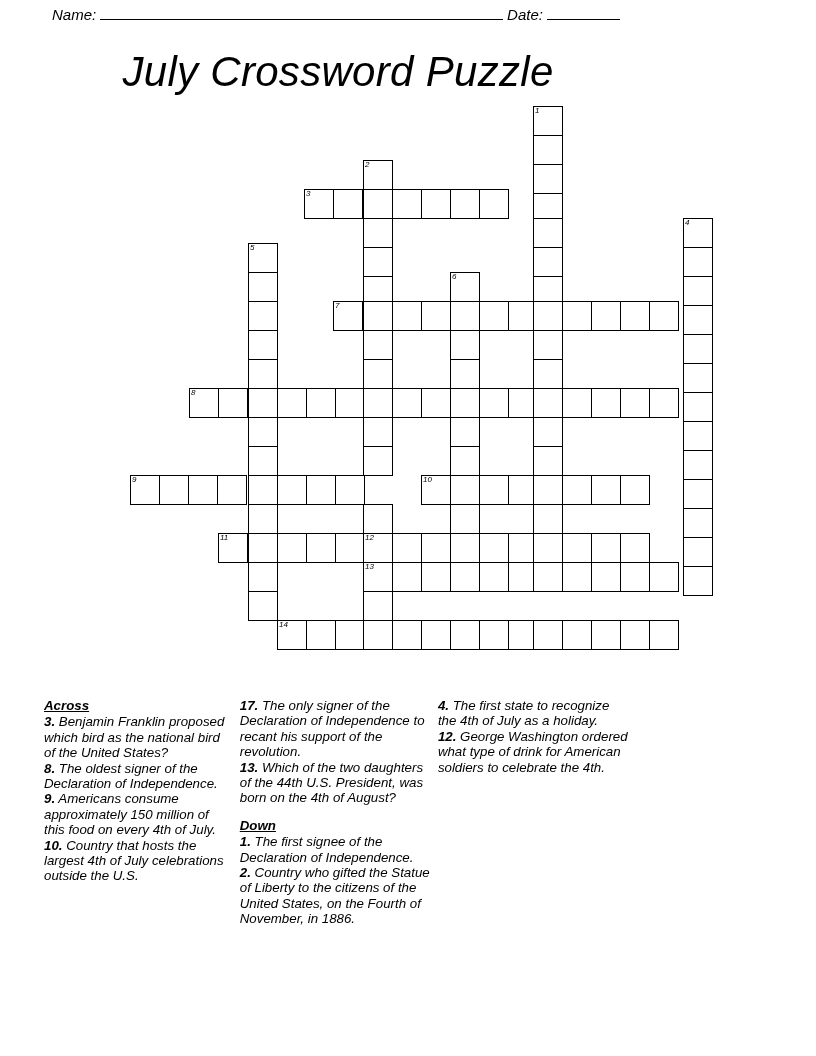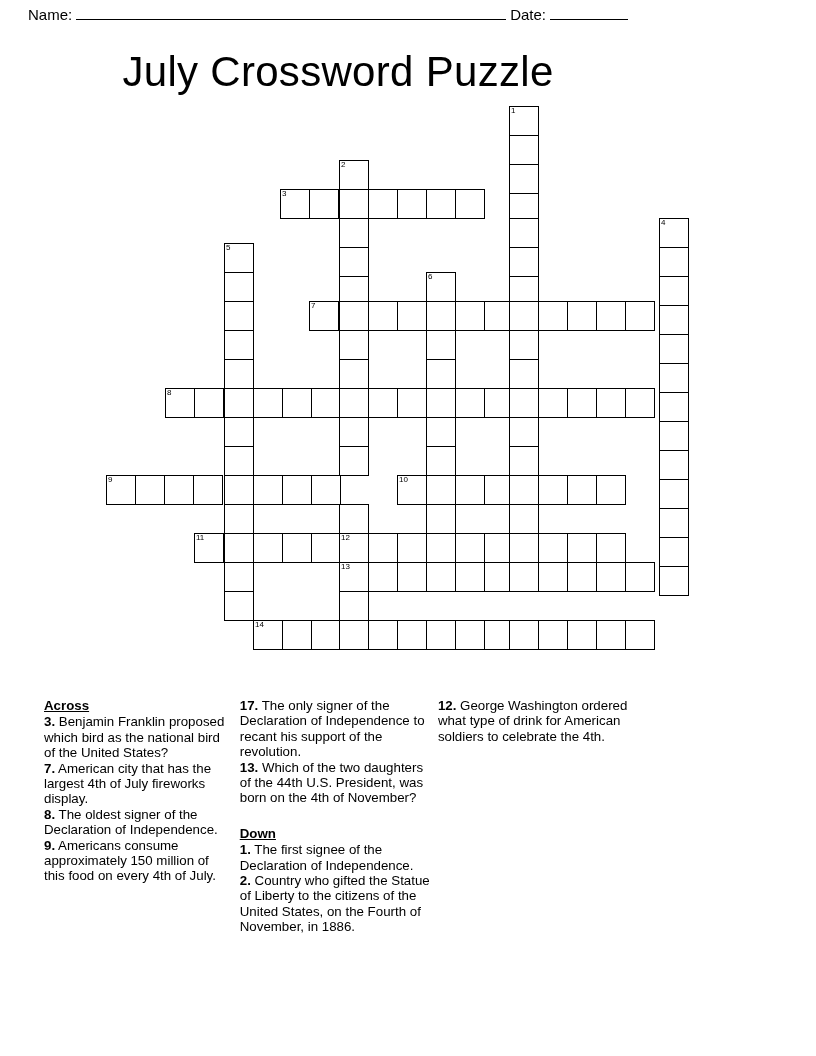--- a/index.html
+++ b/index.html
@@ -13,21 +13,22 @@
     font-family: "Liberation Sans", sans-serif;
     color: #000000;
     position: relative;
     overflow: hidden;
   }
   .page {
     position: relative;
     width: 676px;
     height: 1056px;
     box-sizing: border-box;
-    padding: 0 28px;
+    padding: 0 52px;
+    font-style: italic;
   }
 
   
   .header-line {
     display: flex;
     align-items: baseline;
     font-size: 15px;
     padding-top: 6px;
     height: 24px;
   }
@@ -96,21 +97,21 @@
     font-weight: bold;
     text-decoration: underline;
     display: block;
     margin-bottom: 1px;
   }
   .clue {
     display: block;
     margin-bottom: 0px;
   }
   .clue b { font-weight: bold; }
-  .spacer-head { margin-top: 20px; }
+  .spacer-head { margin-top: 12px; }
 </style>
 </head>
 <body>
 
 <div class="page">
 
   <div class="header-line">
     <span class="lbl">Name:</span>
     <span class="rule rule-name"></span>
     <span class="lbl">Date:</span>
@@ -291,32 +292,33 @@
       <div class="cell" style="left: 539px; top: 514px;"></div>
       <div class="cell" style="left: 568px; top: 514px;"></div>
       <div class="cell" style="left: 597px; top: 514px;"></div>
     </div>
 
   <div class="clues">
 
     <div class="col col-1">
       <span class="section-head">Across</span>
       <span class="clue"><b>3.</b><span> Benjamin Franklin proposed which bird as the national bird of the United States?</span></span>
-      <span class="clue"><b>7.</b><span> American city that has the largest 4th of July fireworks display.</span></span>
       <span class="clue"><b>8.</b><span> The oldest signer of the Declaration of Independence.</span></span>
       <span class="clue"><b>9.</b><span> Americans consume approximately 150 million of this food on every 4th of July.</span></span>
+      <span class="clue"><b>10.</b><span> Country that hosts the largest 4th of July celebrations outside the U.S.</span></span>
     </div>
 
     <div class="col col-2">
       <span class="clue"><b>17.</b><span> The only signer of the Declaration of Independence to recant his support of the revolution.</span></span>
-      <span class="clue"><b>13.</b><span> Which of the two daughters of the 44th U.S. President, was born on the 4th of November?</span></span>
+      <span class="clue"><b>13.</b><span> Which of the two daughters of the 44th U.S. President, was born on the 4th of August?</span></span>
       <span class="section-head spacer-head">Down</span>
       <span class="clue"><b>1.</b><span> The first signee of the Declaration of Independence.</span></span>
       <span class="clue"><b>2.</b><span> Country who gifted the Statue of Liberty to the citizens of the United States, on the Fourth of November, in 1886.</span></span>
     </div>
 
     <div class="col col-3">
+      <span class="clue"><b>4.</b><span> The first state to recognize the 4th of July as a holiday.</span></span>
       <span class="clue"><b>12.</b><span> George Washington ordered what type of drink for American soldiers to celebrate the 4th.</span></span>
     </div>
 
   </div>
 
 </div>
 
 </body></html>

